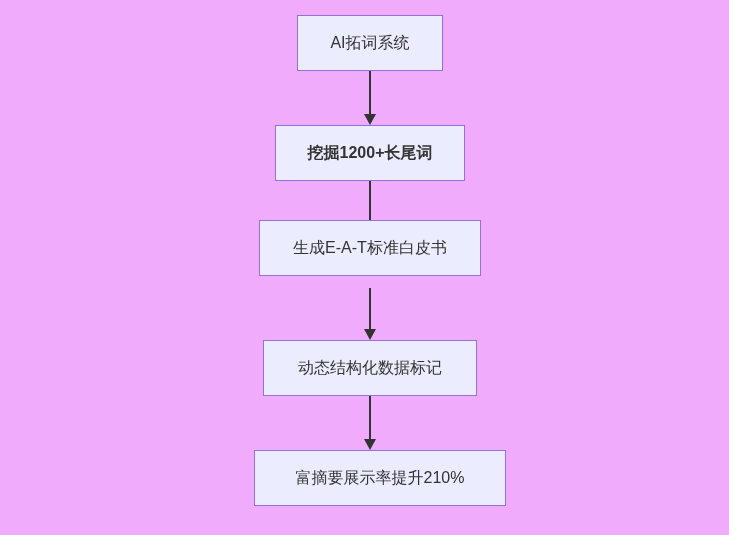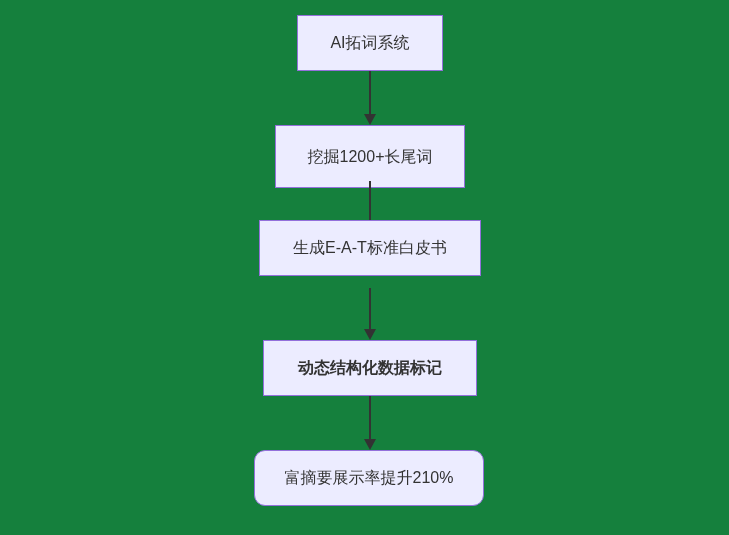--- a/index.html
+++ b/index.html
@@ -5,42 +5,42 @@
   html, body {
     margin: 0;
     padding: 0;
     background: #fafafa;
     font-family: "Liberation Sans", "DejaVu Sans", sans-serif;
   }
   .canvas {
     position: relative;
     width: 729px;
     height: 535px;
-    background: #15803d;
+    background: #f0abfc;
     overflow: hidden;
   }
   .node {
     position: absolute;
     box-sizing: border-box;
     background: #ECECFF;
     border: 1px solid #9370DB;
     color: #333333;
     font-size: 16px;
     line-height: 1.2;
     display: flex;
     align-items: center;
     justify-content: center;
     text-align: center;
     white-space: nowrap;
   }
   #node-a { left: 297px; top: 15px;  width: 146px; height: 56px; }
-  #node-b { left: 275px; top: 125px; width: 190px; height: 63px; }
+  #node-b { left: 275px; top: 125px; width: 190px; height: 56px; font-weight: bold; }
   #node-c { left: 259px; top: 220px; width: 222px; height: 56px; }
-  #node-d { left: 263px; top: 340px; width: 214px; height: 56px; font-weight: bold; }
-  #node-e { left: 254px; top: 450px; width: 230px; height: 56px; border-radius: 11px; }
+  #node-d { left: 263px; top: 340px; width: 214px; height: 56px; }
+  #node-e { left: 254px; top: 450px; width: 252px; height: 56px; }
 
   .edge-line {
     position: absolute;
     left: 369px;
     width: 2px;
     background: #333333;
   }
   #edge-1-line { top: 71px;  height: 44px; }
   #edge-2-line { top: 181px; height: 41px; }
   #edge-3-line { top: 288px; height: 42px; }

